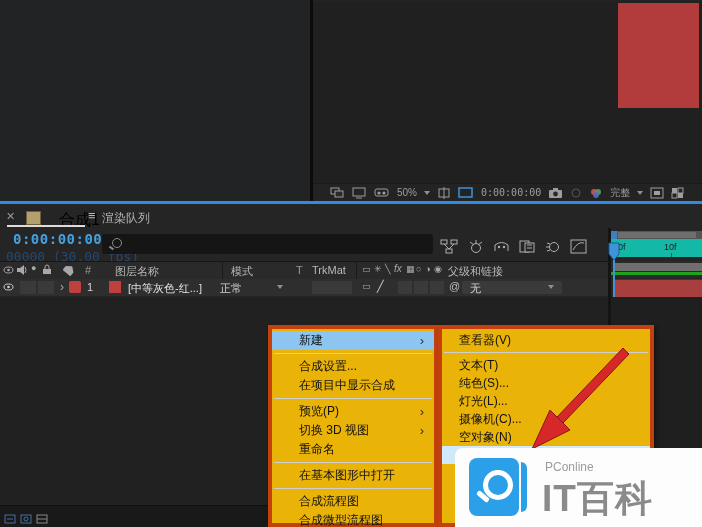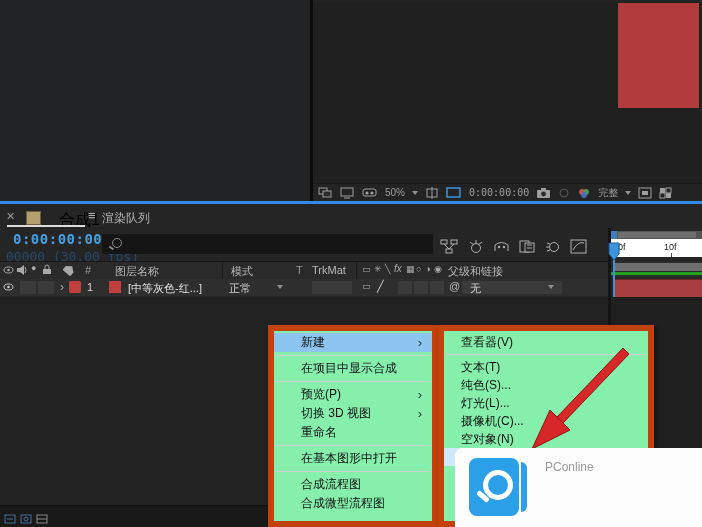--- a/index.html
+++ b/index.html
@@ -6,21 +6,21 @@
   #stage{position:relative;width:702px;height:527px;overflow:hidden;
          background:#232323;font-family:"Liberation Sans","DejaVu Sans",sans-serif;
          -webkit-font-smoothing:antialiased;}
   .abs{position:absolute;}
   
   .panel-tl{left:0;top:2px;width:310px;height:199px;background:#222324;}
   .v-divider{left:310px;top:0;width:3px;height:201px;background:#0b0b0b;}
   .panel-tr{left:313px;top:2px;width:389px;height:181px;background:#202021;}
   .red-solid{left:618px;top:3px;width:81px;height:105px;background:#b23b3b;}
   .viewer-toolbar{left:313px;top:183px;width:389px;height:18px;background:#232323;
-      display:flex;align-items:center;gap:7px;padding-left:5px;box-sizing:border-box;
+      display:flex;align-items:center;gap:7px;padding-left:17px;box-sizing:border-box;
       border-top:1px solid #1a1a1a;color:#9e9e9e;font-size:10px;}
   .tb-text{color:#9e9e9e;font-size:10px;white-space:nowrap;}
   .tc{font-family:"DejaVu Sans Mono",monospace;}
   .chev{width:0;height:0;border-left:3px solid transparent;border-right:3px solid transparent;
         border-top:4px solid #8f8f8f;display:inline-block;}
   .blue-line{left:0;top:201px;width:702px;height:3px;background:#2e8ce8;}
   
   .timeline{left:0;top:204px;width:702px;height:323px;background:#252525;}
   .tab-close{left:6px;top:210px;color:#9a9a9a;font-size:11px;}
   .comp-chip{left:26px;top:211px;width:13px;height:12px;background:#b49f6e;border:1px solid #6e5f3c;}
@@ -32,41 +32,41 @@
             font-family:"DejaVu Sans Mono",monospace;letter-spacing:0.5px;}
   .frame-info{left:6px;top:249px;color:#27486e;font-size:13px;font-family:"DejaVu Sans Mono",monospace;}
   .searchbox{left:102px;top:234px;width:331px;height:20px;background:#151515;border-radius:3px;}
   .mag{left:10px;top:4px;width:8px;height:8px;border:1.5px solid #8a8a8a;border-radius:50%;}
   .mag-handle{left:7px;top:13px;width:5px;height:1.5px;background:#8a8a8a;transform:rotate(35deg);}
   .tl-icons{left:440px;top:236px;width:165px;height:20px;display:flex;gap:9px;align-items:center;}
   
   .workarea{left:611px;top:231px;width:91px;height:8px;background:#545454;}
   .workarea-in{left:7px;top:1px;width:78px;height:6px;background:#6e6e6e;position:absolute;}
   .wa-handle{left:0;top:0;width:6px;height:8px;background:#3e7fbe;position:absolute;}
-  .ruler{left:611px;top:239px;width:91px;height:18px;background:#ffffff;color:#1e1e1e;font-size:9px;}
+  .ruler{left:611px;top:239px;width:91px;height:18px;background:#14b8a6;color:#1e1e1e;font-size:9px;}
   .tick0{position:absolute;left:7px;top:3px;}
   .tick10{position:absolute;left:53px;top:3px;text-align:center;}
   .tickline{position:absolute;left:60px;bottom:0;width:1px;height:4px;background:#4a4a4a;}
   .col-divider{left:608px;top:228px;width:3px;height:277px;background:#141414;}
   .hdr-right{left:611px;top:261px;width:91px;height:17px;background:#2a2a2a;}
   .hdr-gray{position:absolute;left:2px;top:2px;width:89px;height:8px;background:#6f6f6f;}
   .green-line{position:absolute;left:0;top:11px;width:91px;height:3px;background:#1fa31f;}
   .layer-bar{left:614px;top:279px;width:88px;height:17px;background:#a83e3e;border-top:1px solid #6e2424;}
   .playhead-line{left:613px;top:256px;width:2px;height:69px;background:#3f93d8;}
   
   .hdr-row{left:0;top:261px;width:608px;height:17px;background:#2a2a2a;color:#b8b8b8;font-size:11px;
            border-top:1px solid #171717;border-bottom:1px solid #171717;}
   .layer-row{left:0;top:279px;width:608px;height:17px;background:#2e2e2e;color:#d6d6d6;font-size:11px;}
   .cellbox{position:absolute;top:2px;height:13px;background:#3a3a3a;}
   .glyph{color:#a8a8a8;}
   .tracks{left:0;top:297px;width:608px;height:208px;background:#212121;}
   .tracks-r{left:611px;top:297px;width:91px;height:208px;background:#1f1f1f;}
   .bottombar{left:0;top:505px;width:702px;height:22px;background:#191919;border-top:1px solid #101010;}
   
-  .menu{background:#86efac;border:6px solid #c2410c;box-sizing:border-box;z-index:10;
+  .menu{background:#eab308;border:4px solid #c2410c;box-sizing:border-box;z-index:10;
         font-size:12px;color:#111;box-shadow:2px 2px 4px rgba(0,0,0,0.4);}
   .menu-left{left:268px;top:325px;width:170px;height:202px;padding-top:2px;}
   .menu-sub{left:438px;top:325px;width:216px;height:202px;padding-top:2px;}
   .mi{position:relative;height:19px;line-height:19px;padding-left:27px;}
   .mi-sub{height:18px;line-height:18px;padding-left:17px;}
   .mi .arr{position:absolute;right:10px;top:0;color:#333;font-size:13px;}
   .hl{background:#8cc6f0;}
   .hl-lite{background:#cfe9fb;}
   .msep{height:1px;background:#cfcfcf;margin:3px 2px;}
   
@@ -296,21 +296,21 @@
           <circle cx="5.5" cy="5" r="1.3" fill="#cfcfcf"></circle>
         </svg>
       </span>
     <span class="cellbox" style="left:20px;width:16px;"></span>
     <span class="cellbox" style="left:38px;width:16px;"></span>
     <span class="abs glyph" style="left:60px;top:1px;font-size:12px;">›</span>
     <span class="abs" style="left:69px;top:2px;width:12px;height:12px;background:#c04040;border-radius:2px;"></span>
     <span class="abs" style="left:87px;top:2px;">1</span>
     <span class="abs" style="left:109px;top:2px;width:12px;height:12px;background:#c04040;"></span>
     <span class="abs" style="left:128px;top:2px;color:#e0e0e0;">[中等灰色-红...]</span>
-    <span class="abs" style="left:229px;top:2px;color:#cfcfcf;">正常</span>
+    <span class="abs" style="left:220px;top:2px;color:#cfcfcf;">正常</span>
     <span class="abs chev" style="left:277px;top:6px;"></span>
     <span class="cellbox" style="left:312px;width:40px;"></span>
     <span class="abs glyph" style="left:362px;top:2px;font-size:9px;">▭</span>
     <span class="abs glyph" style="left:377px;top:1px;font-size:11px;color:#d0d0d0;">╱</span>
     <span class="cellbox" style="left:398px;width:14px;"></span>
     <span class="cellbox" style="left:414px;width:14px;"></span>
     <span class="cellbox" style="left:430px;width:14px;"></span>
     <span class="abs" style="left:449px;top:1px;color:#bbb;font-size:11px;">@</span>
     <span class="cellbox" style="left:462px;width:100px;border-radius:2px;"></span>
     <span class="abs" style="left:470px;top:2px;color:#cfcfcf;">无</span>
@@ -337,20 +337,21 @@
         <svg width="12" height="10">
           <rect x="1" y="1" width="10" height="8" fill="none" stroke="#8a8a8a"></rect>
           <line x1="1" y1="5" x2="11" y2="5" stroke="#8a8a8a"></line>
         </svg>
       </span>
   </div>
 
   <div class="abs menu menu-left">
     <div class="mi hl"><span>新建</span><span class="arr">›</span></div>
     <div class="msep"></div>
+    <div class="mi"><span>合成设置...</span></div>
     <div class="mi"><span>在项目中显示合成</span></div>
     <div class="msep"></div>
     <div class="mi"><span>预览(P)</span><span class="arr">›</span></div>
     <div class="mi"><span>切换 3D 视图</span><span class="arr">›</span></div>
     <div class="mi"><span>重命名</span></div>
     <div class="msep"></div>
     <div class="mi"><span>在基本图形中打开</span></div>
     <div class="msep"></div>
     <div class="mi"><span>合成流程图</span></div>
     <div class="mi"><span>合成微型流程图</span></div>
@@ -372,15 +373,16 @@
     <polygon points="550,410 570,430 532,449" fill="#d62828" stroke="#8e1414" stroke-width="1"></polygon>
   </svg>
 
   <div class="abs watermark">
     <span class="wm-logo">
       <span class="wm-circle"></span>
       <span class="wm-handle"></span>
     </span>
     <span class="wm-fold"></span>
     <span class="wm-brand">PConline</span>
+    <span class="wm-title">IT百科</span>
   </div>
 
 </div>
 
 </body></html>

